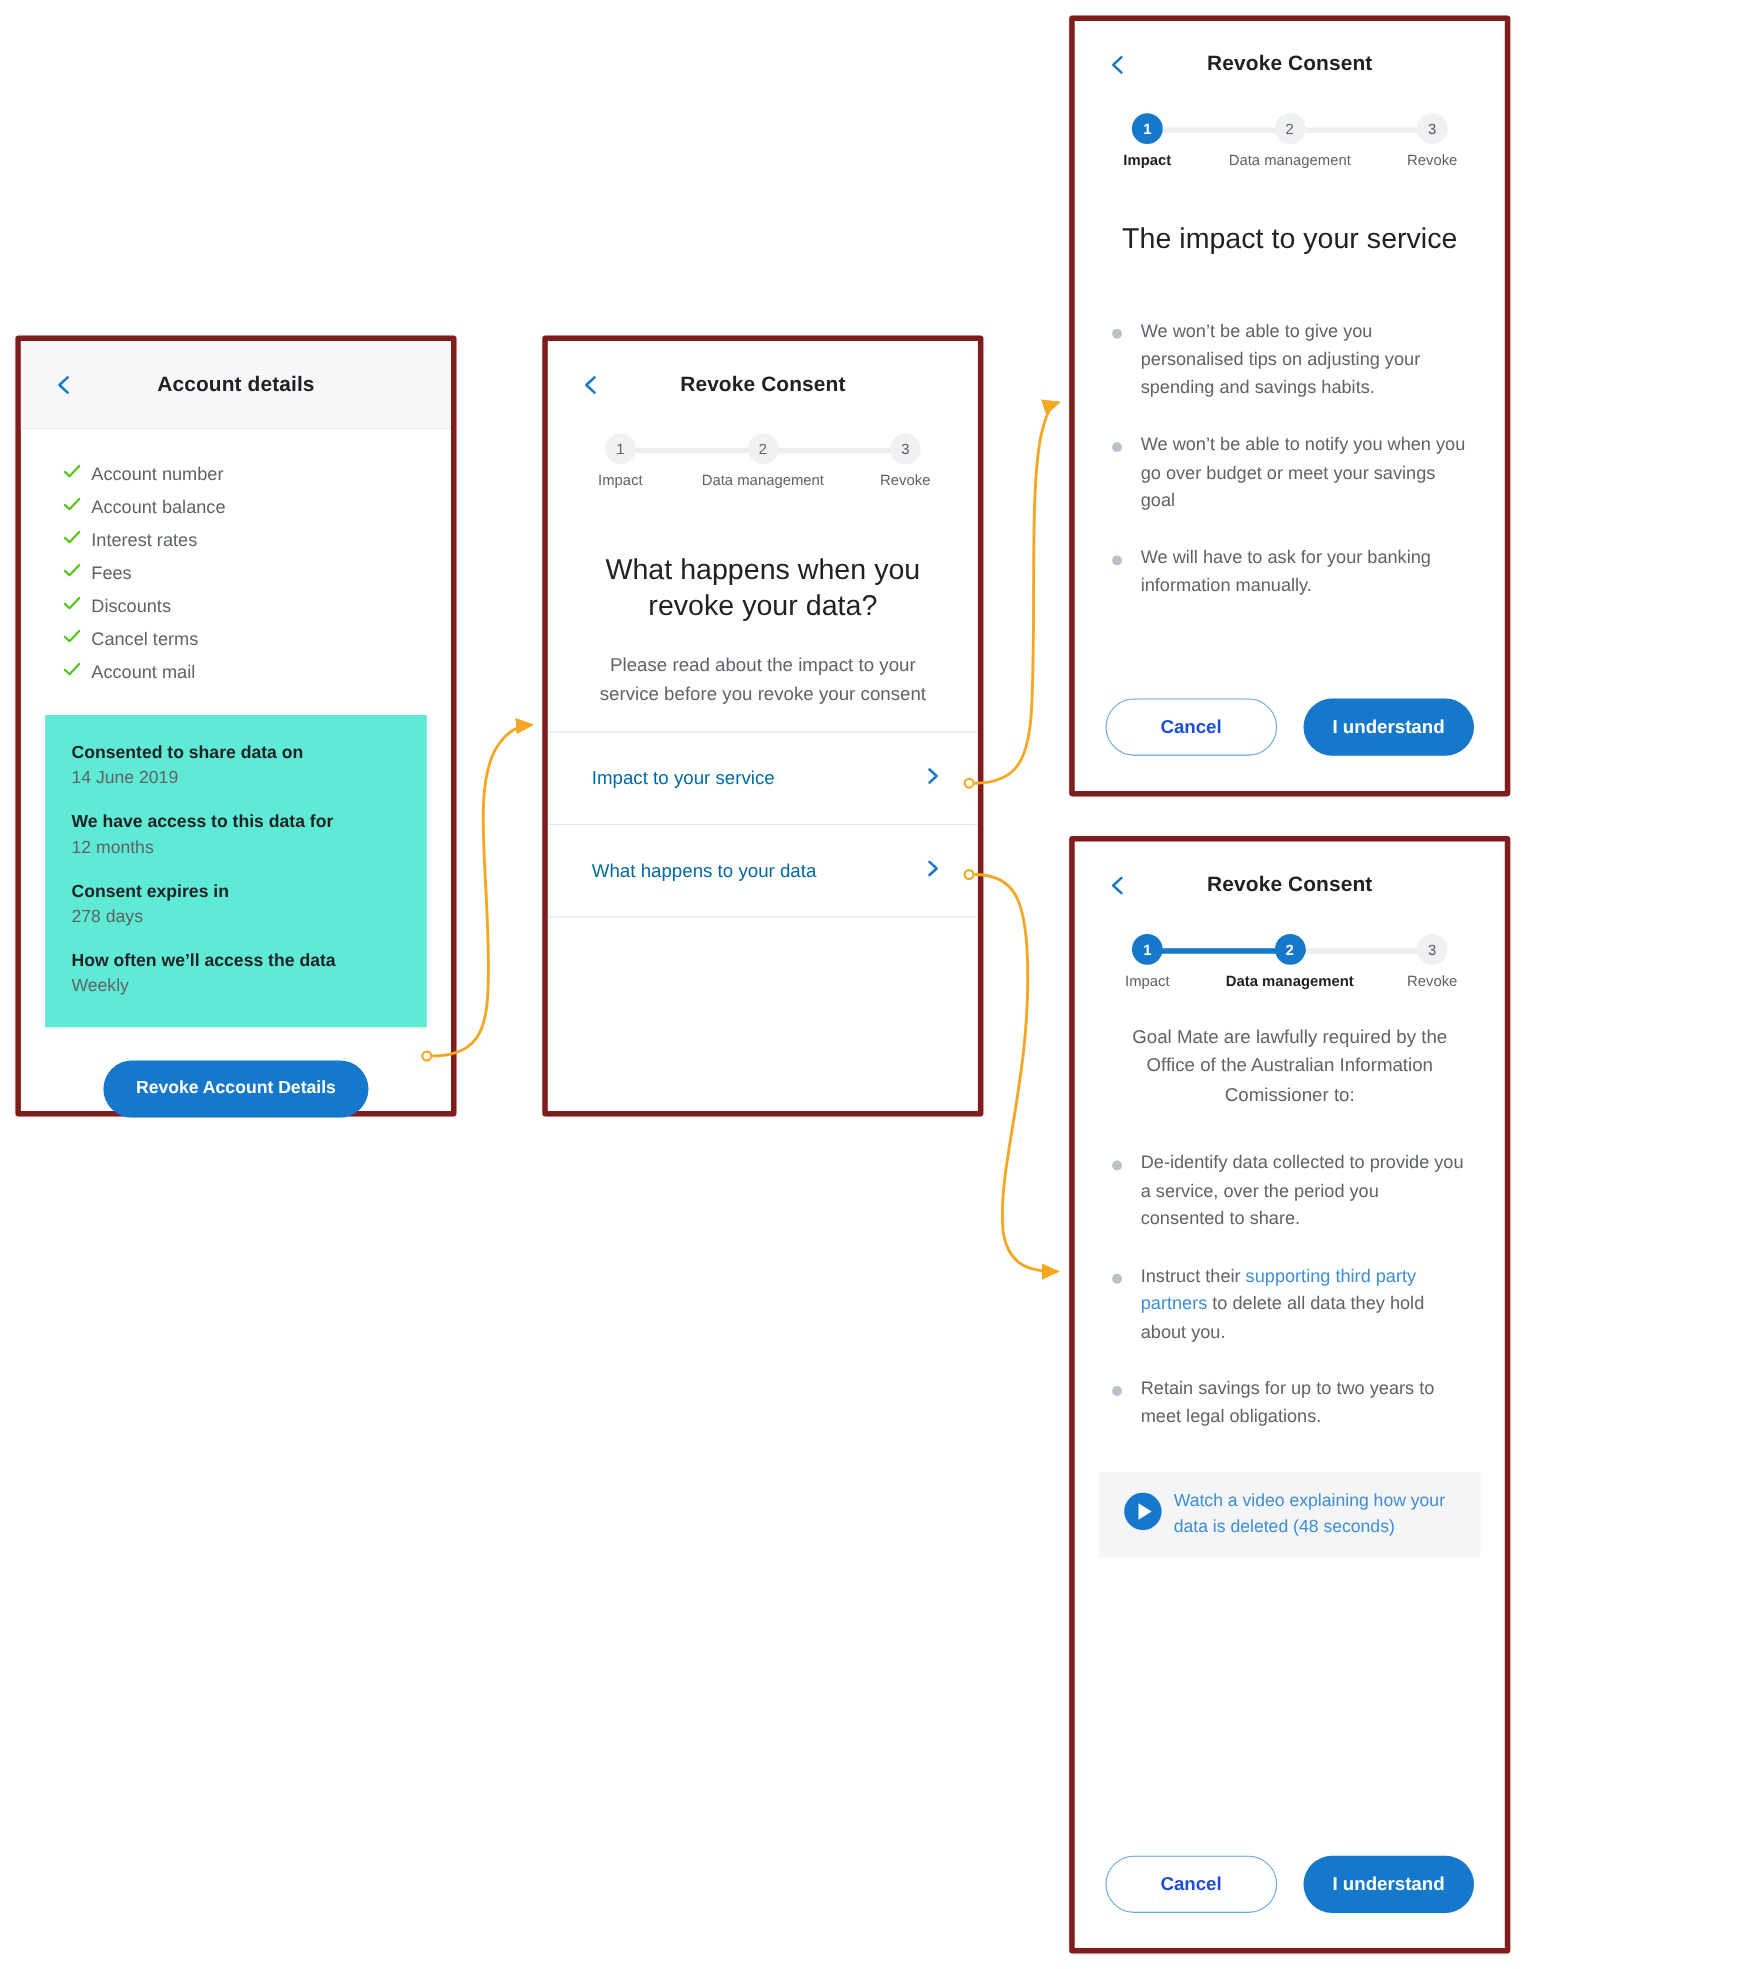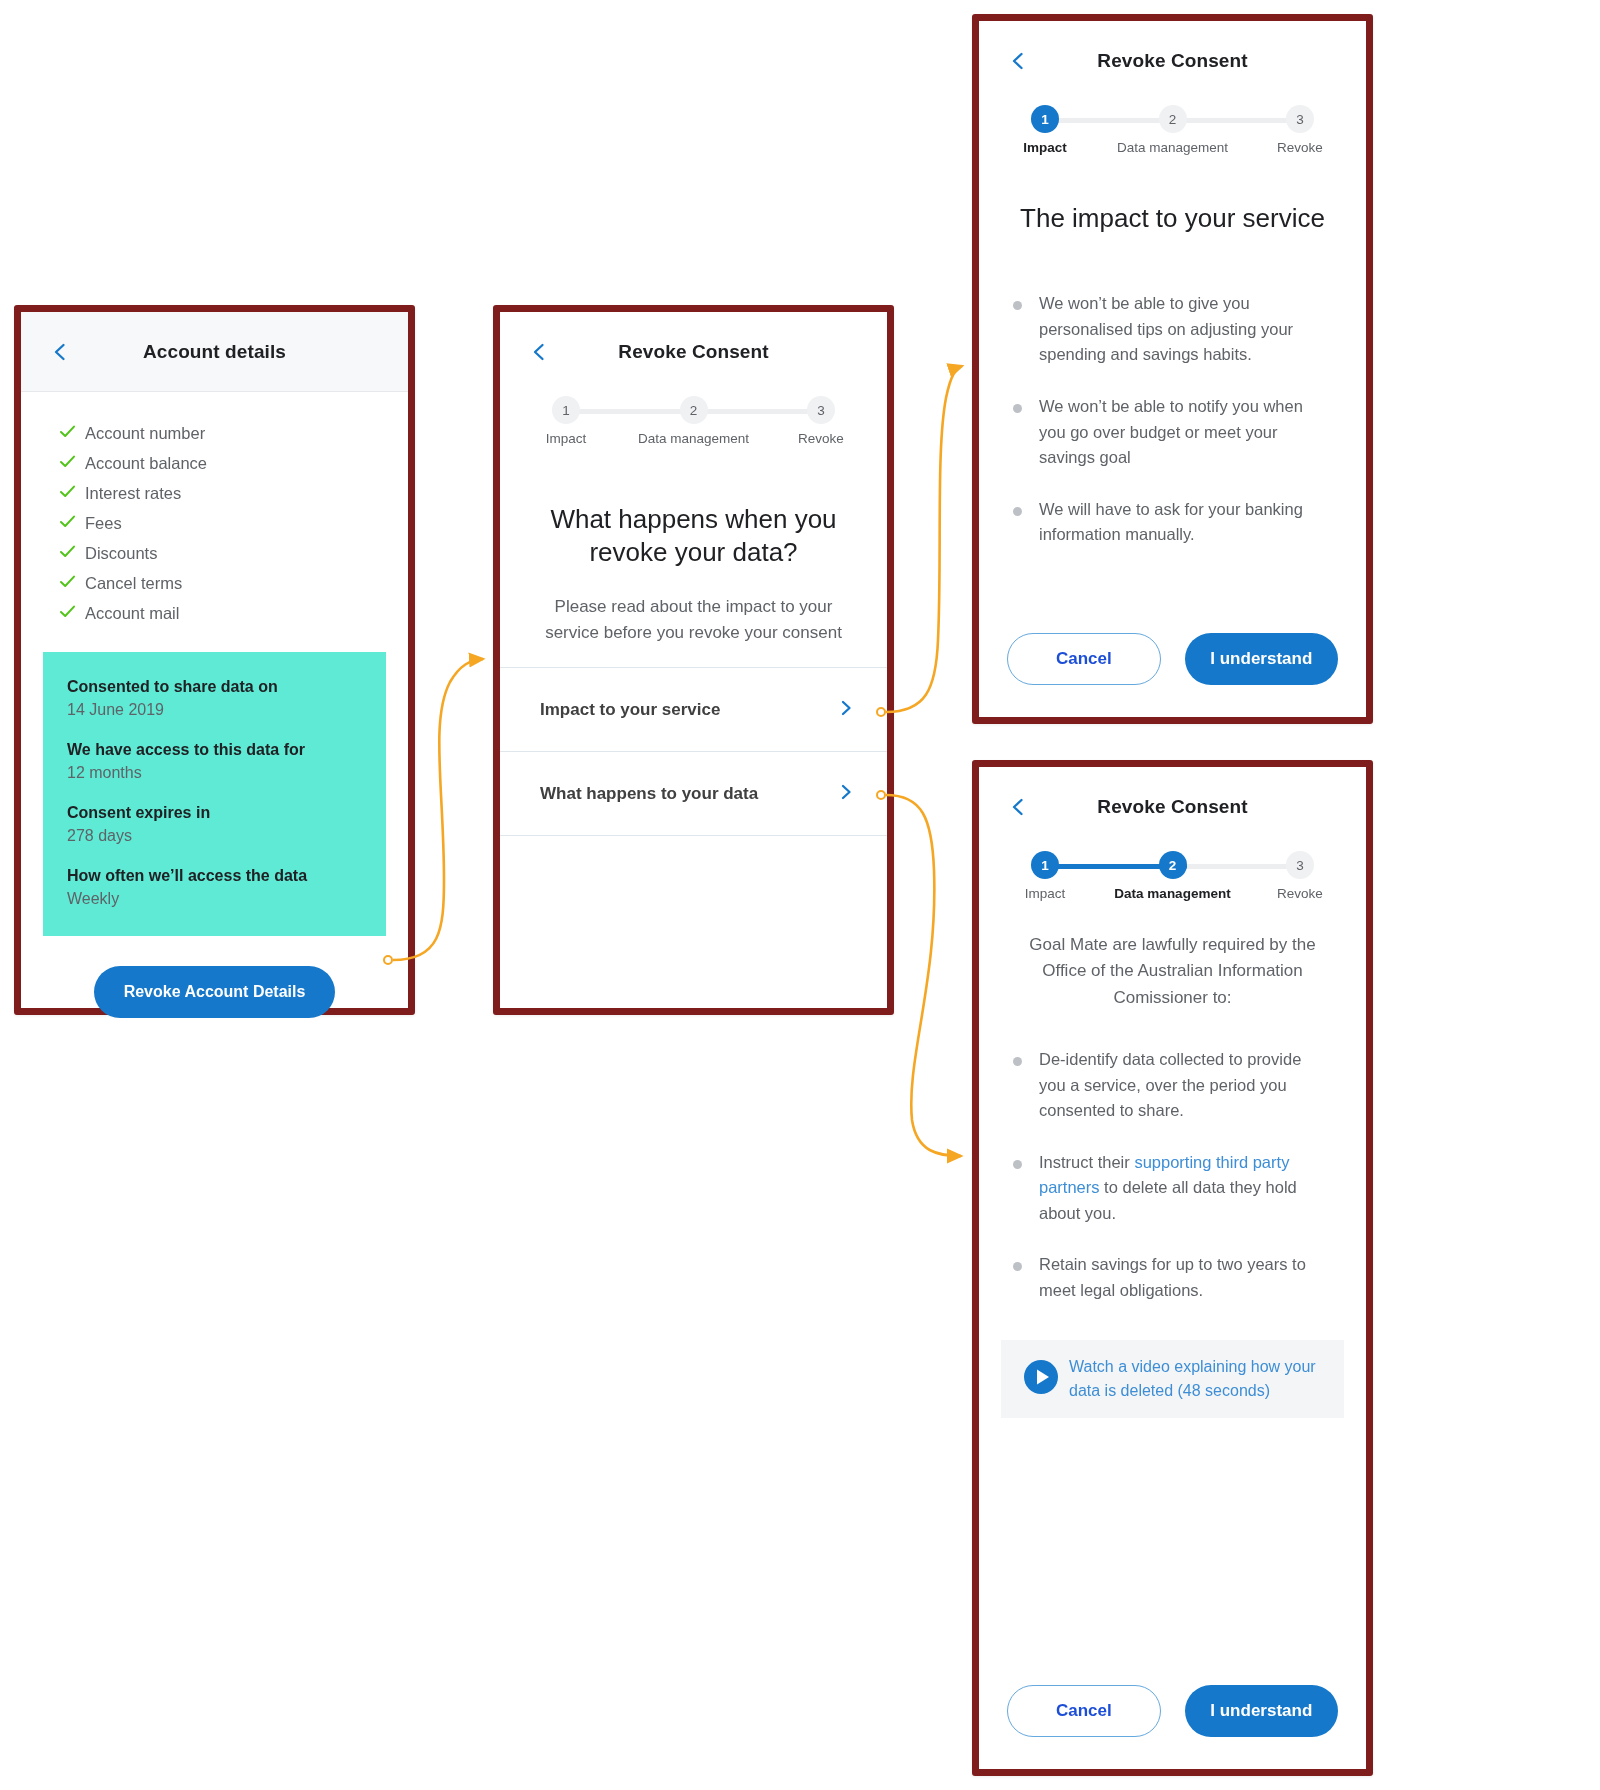--- a/index.html
+++ b/index.html
@@ -9,21 +9,21 @@
     font-family: "Liberation Sans", sans-serif;
     color: #3c4043;
     overflow: hidden;
   }
   .stage { position: relative; width: 1600px; height: 1790px; }
 
   
   .card {
     position: absolute;
     background: #ffffff;
-    border: 7px solid #7f1d1d;
+    border: 5px solid #7f1d1d;
     border-radius: 3px;
     box-shadow: 0 1px 3px rgba(0,0,0,.07);
   }
 
   
   .card-header {
     position: relative;
     height: 80px;
     display: flex; align-items: center; justify-content: center;
   }
@@ -92,21 +92,21 @@
     text-align: center; font-size: 17px; color: #5f6368;
     line-height: 1.55; padding: 0 42px;
   }
   .screen-p b { color: #202124; font-weight: bold; }
 
   
   .disc-row {
     position: relative; height: 84px; display: flex; align-items: center;
     padding: 0 40px; border-top: 1px solid #dfe6ec; cursor: pointer;
   }
-  .disc-label { font-size: 17px; font-weight: bold; color: #404040; }
+  .disc-label { font-size: 17px; font-weight: normal; color: #0369a1; }
   .disc-chev { position: absolute; right: 32px; top: 50%; transform: translateY(-50%); }
 
   
   .bullets { padding: 0 34px 0 34px; }
   .bullet { display: flex; margin-bottom: 26px; }
   .bullet:last-child { margin-bottom: 0; }
   .bullet-dot {
     flex: 0 0 26px; padding-top: 10px;
   }
   .bullet-dot i {

